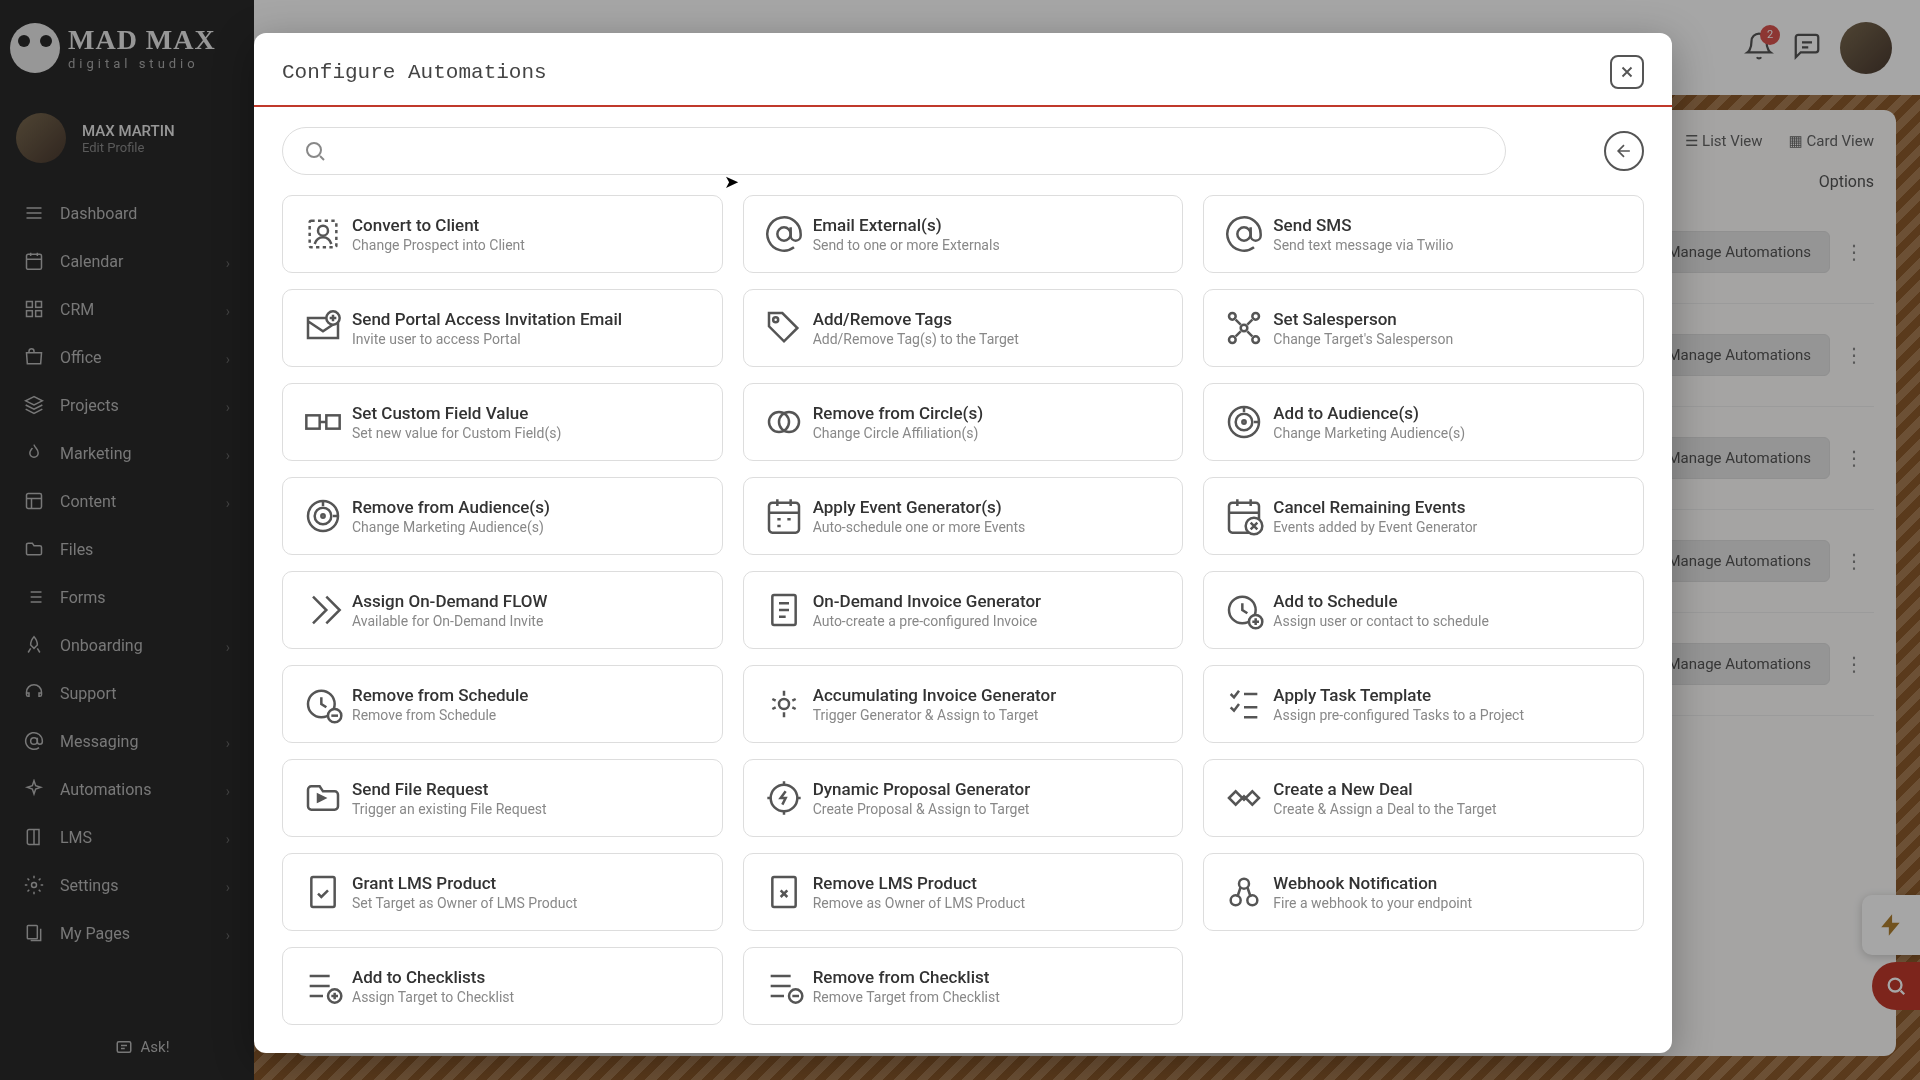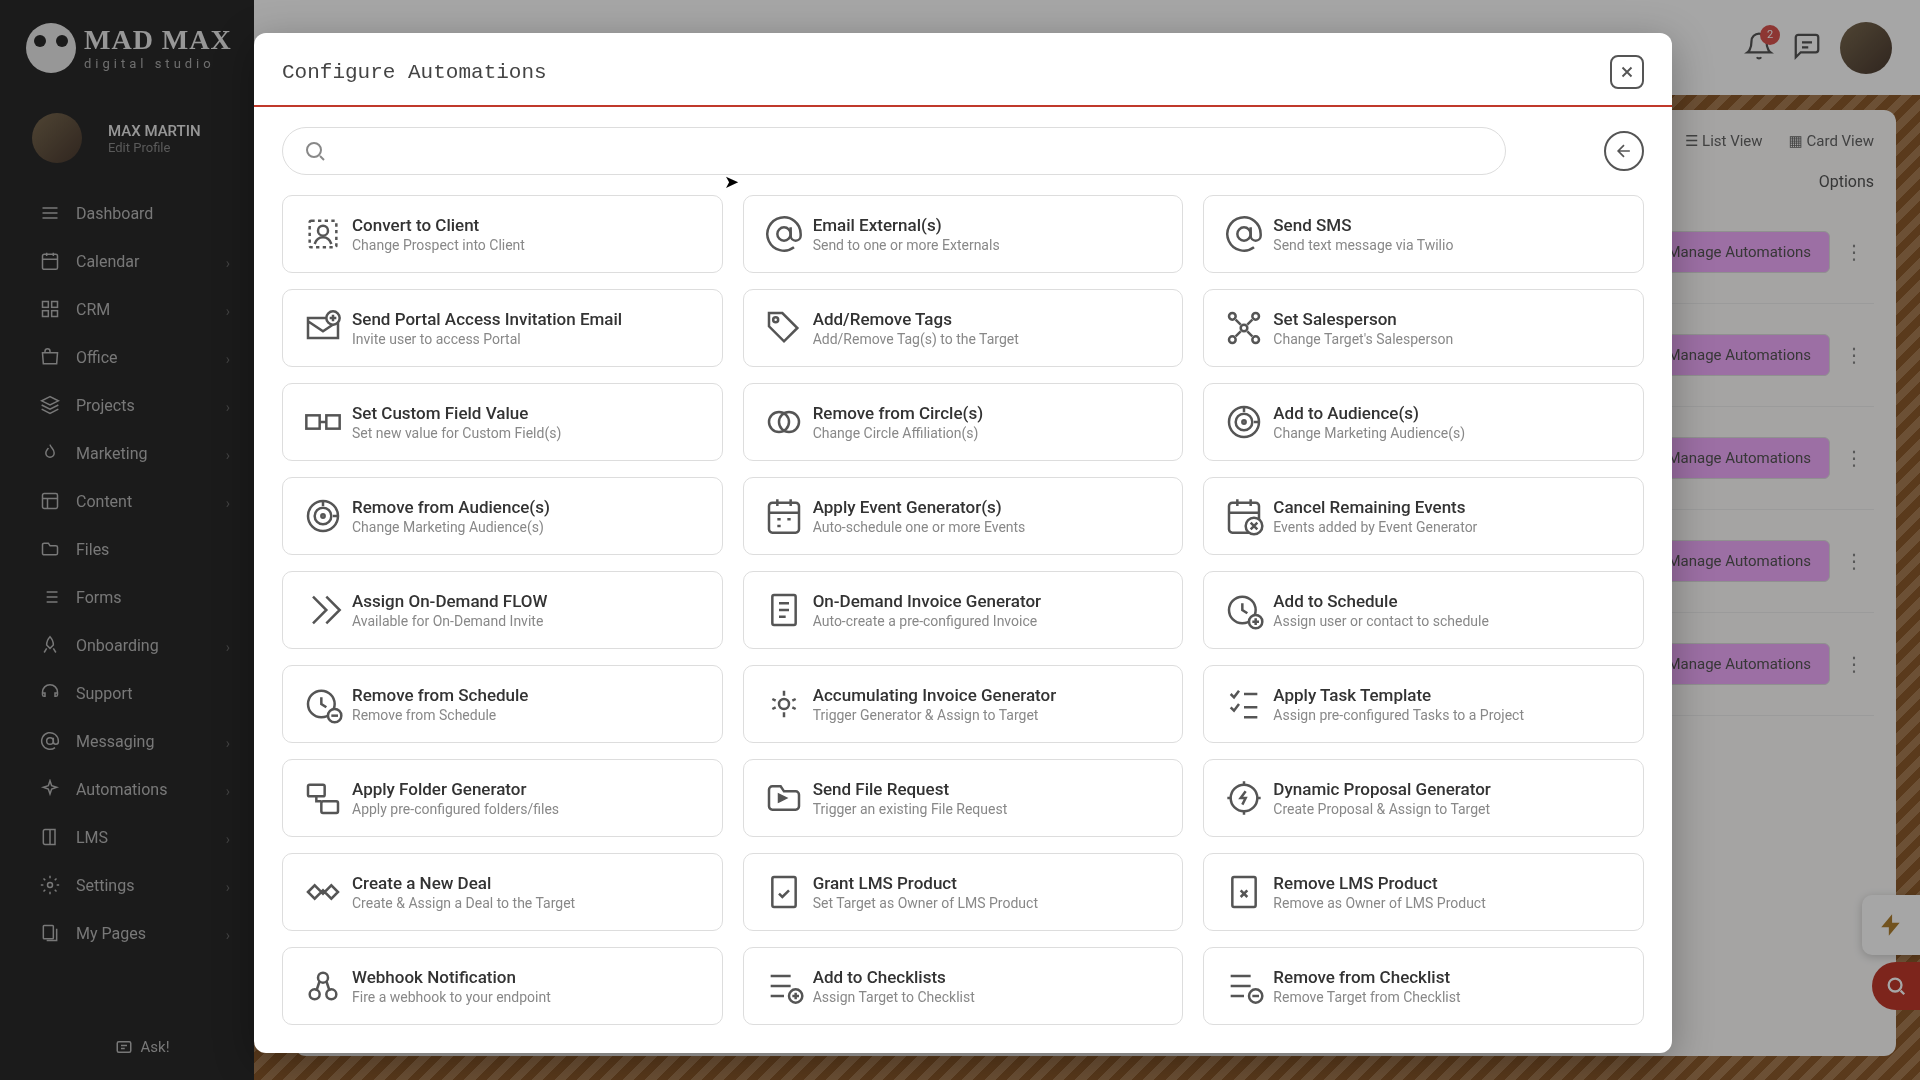--- a/index.html
+++ b/index.html
@@ -1,26 +1,26 @@
 <!DOCTYPE html>
 <html><head>
 <meta charset="utf-8">
 <style>
 * { margin: 0; padding: 0; box-sizing: border-box; font-family: -apple-system, BlinkMacSystemFont, "Segoe UI", Roboto, sans-serif; }
 body { width: 1920px; height: 1080px; overflow: hidden; position: relative; background: #8b6f47; }
 
 
-.sidebar { position: absolute; left: 0; top: 0; width: 254px; height: 100%; background: #2a2a2a; z-index: 1; padding-left: 16px; }
+.sidebar { position: absolute; left: 0; top: 0; width: 254px; height: 100%; background: #2a2a2a; z-index: 1; }
 .logo-area { height: 95px; display: flex; align-items: center; padding: 0 10px; gap: 8px; }
 .skull { width: 50px; height: 50px; background: #e8e8e8; border-radius: 50%; position: relative; }
 .skull::before { content: ""; position: absolute; top: 12px; left: 8px; width: 12px; height: 12px; background: #2a2a2a; border-radius: 50%; box-shadow: 22px 0 0 #2a2a2a; }
 .logo-text { color: #e8e8e8; }
 .logo-text .big { font-size: 28px; font-weight: 700; letter-spacing: 1px; font-family: Georgia, serif; }
 .logo-text .small { font-size: 13px; letter-spacing: 4px; color: #aaa; }
-.profile { display: flex; align-items: center; gap: 26px; padding: 18px 16px; }
+.profile { display: flex; align-items: center; gap: 16px; padding: 18px 16px; }
 .avatar { width: 50px; height: 50px; border-radius: 50%; background: linear-gradient(135deg, #7a6a50, #4a3a30); }
 .profile-info .name { color: #e8e8e8; font-size: 15px; font-weight: 500; }
 .profile-info .edit { color: #8a8a8a; font-size: 13px; }
 .nav { padding-top: 8px; }
 .nav-item { display: flex; align-items: flex-end; gap: 16px; padding: 14px 24px; color: #b8b8b8; font-size: 16px; cursor: pointer; position: relative; }
 .nav-item .icon { width: 20px; height: 20px; display: flex; align-items: center; justify-content: center; }
 .nav-item .chev { margin-left: auto; color: #666; font-size: 14px; }
 .ask { position: absolute; bottom: 10px; left: 0; right: 0; display: flex; align-items: center; justify-content: center; gap: 8px; color: #b8b8b8; padding: 14px; font-size: 15px; margin-left: 30px; }
 
 
@@ -28,21 +28,21 @@
 .topbar { position: absolute; top: 0; left: 254px; right: 0; height: 95px; background: #fff; display: flex; align-items: center; justify-content: flex-end; padding: 0 28px; gap: 18px; }
 .bell-wrap { position: relative; }
 .badge { position: absolute; top: -6px; right: -6px; background: #d9534f; color: #fff; border-radius: 50%; width: 20px; height: 20px; font-size: 11px; display: flex; align-items: center; justify-content: center; }
 .topbar-icon svg { width: 30px; height: 30px; stroke: #555; fill: none; stroke-width: 1.8; }
 .topbar .avatar { width: 52px; height: 52px; }
 
 
 .bg-panel { position: absolute; top: 110px; left: 294px; right: 24px; bottom: 24px; background: rgba(255,255,255,0.98); border-radius: 12px; padding: 22px; }
 .bg-panel-head { display: flex; justify-content: flex-end; gap: 26px; color: #666; font-size: 15px; align-items: center; margin-bottom: 22px; }
 .bg-row { display: flex; align-items: center; justify-content: flex-end; gap: 14px; padding: 30px 10px; border-bottom: 1px solid #eee; }
-.manage-btn { border: 1px solid #ddd; background: #f0abfc; border-radius: 6px; padding: 11px 18px; color: #555; font-size: 15px; }
+.manage-btn { border: 1px solid #ddd; background: #e5e5e5; border-radius: 6px; padding: 11px 18px; color: #555; font-size: 15px; }
 .dots { color: #888; font-size: 20px; }
 
 
 .overlay { position: absolute; inset: 0; background: rgba(0,0,0,0.35); z-index: 10; }
 .modal { position: absolute; top: 33px; left: 254px; width: 1418px; background: #fff; border-radius: 12px; z-index: 20; box-shadow: 0 10px 40px rgba(0,0,0,0.3); padding: 22px 28px 28px; }
 .modal-head { display: flex; align-items: center; justify-content: space-between; margin-bottom: 16px; }
 .modal-title { font-size: 21px; color: #444; font-weight: 400; font-family: Liberation Mono, monospace; }
 .close-btn { width: 34px; height: 34px; border: 2px solid #555; border-radius: 8px; display: flex; align-items: center; justify-content: center; cursor: pointer; }
 .underline { height: 2px; background: linear-gradient(to right, #c0392b, #c0392b); margin: 0 -28px 20px; }
 .search-row { display: flex; align-items: center; gap: 20px; margin-bottom: 20px; }
@@ -550,33 +550,20 @@
           </svg>
         </div>
         <div class="card-text">
           <div class="title">Apply Task Template</div>
           <div class="desc">Assign pre-configured Tasks to a Project</div>
         </div>
       </div>
       <div class="card">
         <div class="card-icon">
           <svg viewBox="0 0 24 24">
-            <rect x="3" y="4" width="10" height="7" rx="1"></rect>
-            <rect x="11" y="14" width="10" height="7" rx="1"></rect>
-            <path d="M8 11v3h3"></path>
-          </svg>
-        </div>
-        <div class="card-text">
-          <div class="title">Apply Folder Generator</div>
-          <div class="desc">Apply pre-configured folders/files</div>
-        </div>
-      </div>
-      <div class="card">
-        <div class="card-icon">
-          <svg viewBox="0 0 24 24">
             <path d="M3 7a2 2 0 0 1 2-2h5l2 3h7a2 2 0 0 1 2 2v7a2 2 0 0 1-2 2H5a2 2 0 0 1-2-2z"></path>
             <path d="M9 14l4-2-4-2z" fill="#555"></path>
           </svg>
         </div>
         <div class="card-text">
           <div class="title">Send File Request</div>
           <div class="desc">Trigger an existing File Request</div>
         </div>
       </div>
       <div class="card">

